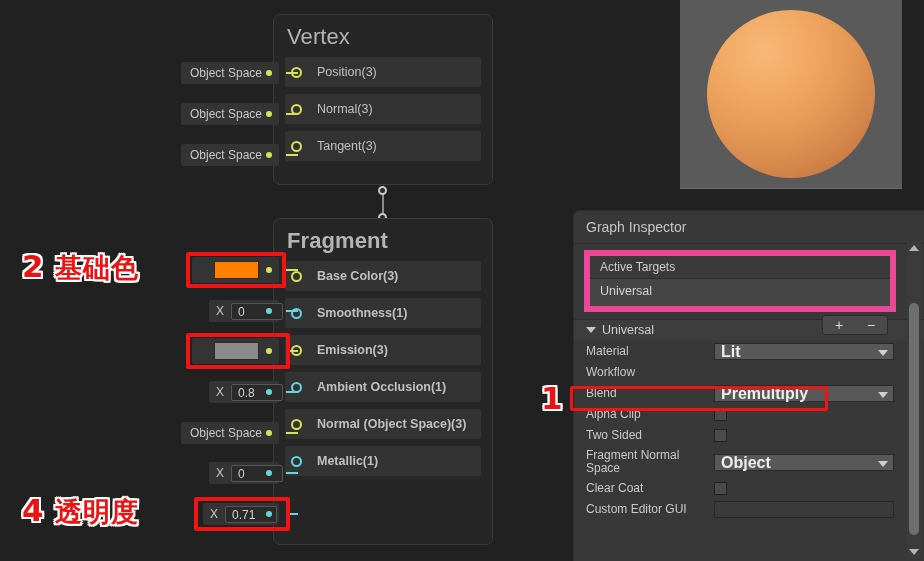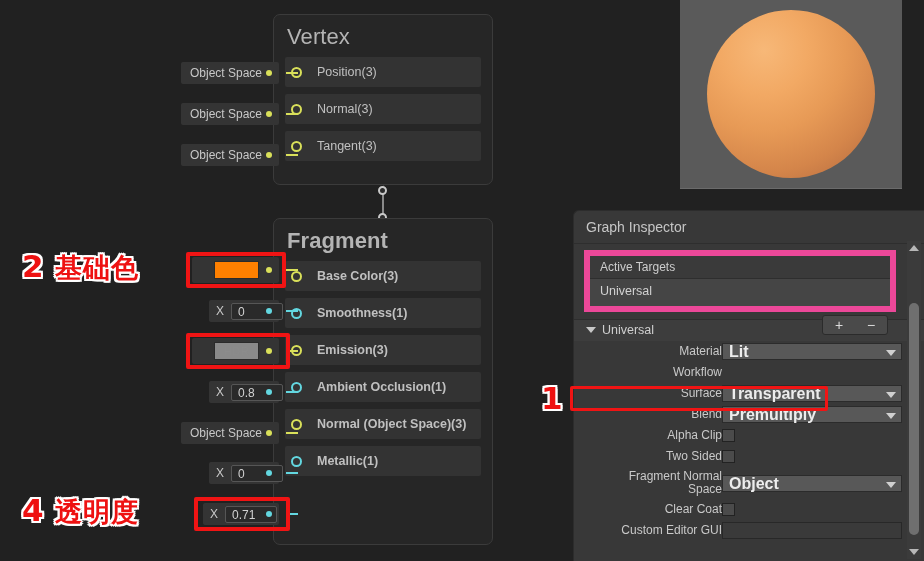--- a/index.html
+++ b/index.html
@@ -199,23 +199,22 @@
   }
   .tri {
     width: 0; height: 0; margin-right: 6px;
     border-left: 5px solid transparent;
     border-right: 5px solid transparent;
     border-top: 6px solid #c7c7c7;
   }
 
   .prop-row {
     display: flex; align-items: center;
-    height: 21px; padding-left: 20px;
+    height: 21px; padding-left: 12px;
     position: relative;
-    text-align: right;
   }
   .prop-row.tall { height: 32px; align-items: center; }
   .prop-label {
     color: #c9c9c9; font-size: 12px;
     width: 128px; flex: none; line-height: 13px;
   }
   .dropdown {
     position: relative;
     width: 180px; height: 17px;
     background: #585858;
@@ -445,27 +444,20 @@
         <span class="dropdown">
           <span>Lit</span>
           <span class="dd-arrow"></span>
         </span>
       </div>
 
       <div class="prop-row">
         <span class="prop-label">Workflow</span>
       </div>
 
-      <div class="prop-row">
-        <span class="prop-label">Surface</span>
-        <span class="dropdown">
-          <span>Transparent</span>
-          <span class="dd-arrow"></span>
-        </span>
-      </div>
 
       <div class="prop-row">
         <span class="prop-label">Blend</span>
         <span class="dropdown">
           <span>Premultiply</span>
           <span class="dd-arrow"></span>
         </span>
       </div>
 
       <div class="prop-row">

